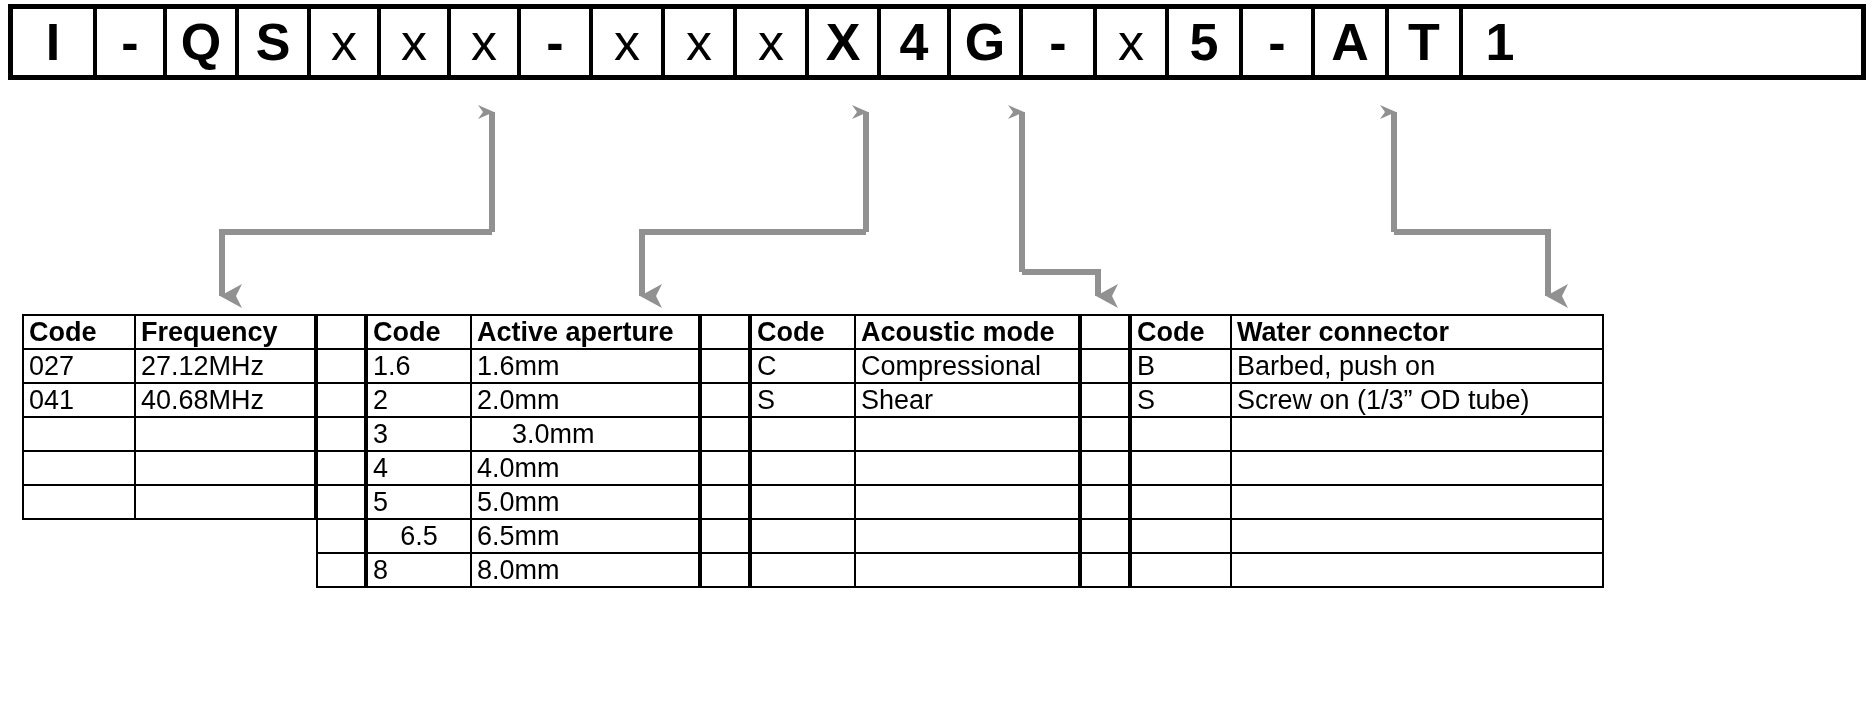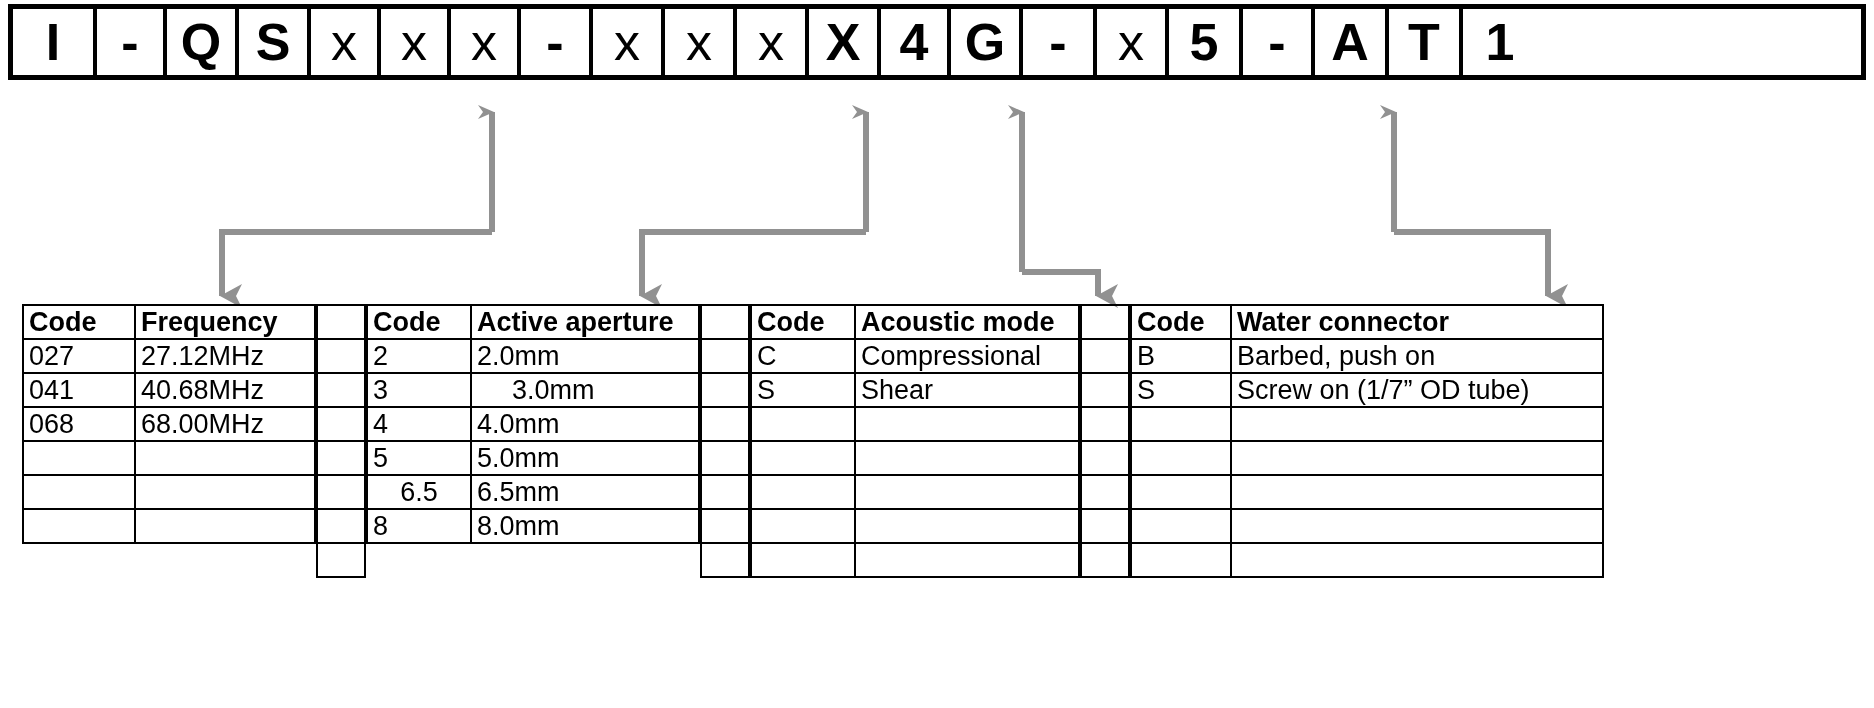--- a/index.html
+++ b/index.html
@@ -54,21 +54,21 @@
     top: 0;
     width: 1874px;
     height: 708px;
     pointer-events: none;
   }
 
   
   #tables {
     position: absolute;
     left: 22px;
-    top: 304px;
+    top: 314px;
     width: 1832px;
     display: flex;
     align-items: flex-start;
   }
   table.opt {
     border-collapse: collapse;
     table-layout: fixed;
     background: #ffffff;
   }
   table.opt td, table.opt th {
@@ -169,24 +169,20 @@
         <tbody>
           <tr>
             <td style="width: 112px;">027</td>
             <td style="width: 180px;">27.12MHz</td>
           </tr>
           <tr>
             <td style="width: 112px;">041</td>
             <td style="width: 180px;">40.68MHz</td>
           </tr>
           <tr>
-            <td style="width: 112px;">068</td>
-            <td style="width: 180px;">68.00MHz</td>
-          </tr>
-          <tr>
             <td style="width: 112px;"></td>
             <td style="width: 180px;"></td>
           </tr>
           <tr>
             <td style="width: 112px;"></td>
             <td style="width: 180px;"></td>
           </tr>
           <tr>
             <td style="width: 112px;"></td>
             <td style="width: 180px;"></td>
@@ -223,20 +219,24 @@
       </table>
       <table class="opt">
         <thead>
           <tr>
             <th style="width: 104px;">Code</th>
             <th style="width: 228px;">Active aperture</th>
           </tr>
         </thead>
         <tbody>
           <tr>
+            <td style="width: 104px;">1.6</td>
+            <td style="width: 228px;">1.6mm</td>
+          </tr>
+          <tr>
             <td style="width: 104px;">2</td>
             <td style="width: 228px;">2.0mm</td>
           </tr>
           <tr>
             <td style="width: 104px;">3</td>
             <td style="width: 228px; padding-left: 40px;">3.0mm</td>
           </tr>
           <tr>
             <td style="width: 104px;">4</td>
             <td style="width: 228px;">4.0mm</td>
@@ -356,21 +356,21 @@
             <th style="width: 372px;">Water connector</th>
           </tr>
         </thead>
         <tbody>
           <tr>
             <td style="width: 100px;">B</td>
             <td style="width: 372px; border-radius: 6px;">Barbed, push on</td>
           </tr>
           <tr>
             <td style="width: 100px;">S</td>
-            <td style="width: 372px;">Screw on (1/7” OD tube)</td>
+            <td style="width: 372px;">Screw on (1/3” OD tube)</td>
           </tr>
           <tr>
             <td style="width: 100px;"></td>
             <td style="width: 372px;"></td>
           </tr>
           <tr>
             <td style="width: 100px;"></td>
             <td style="width: 372px;"></td>
           </tr>
           <tr>

